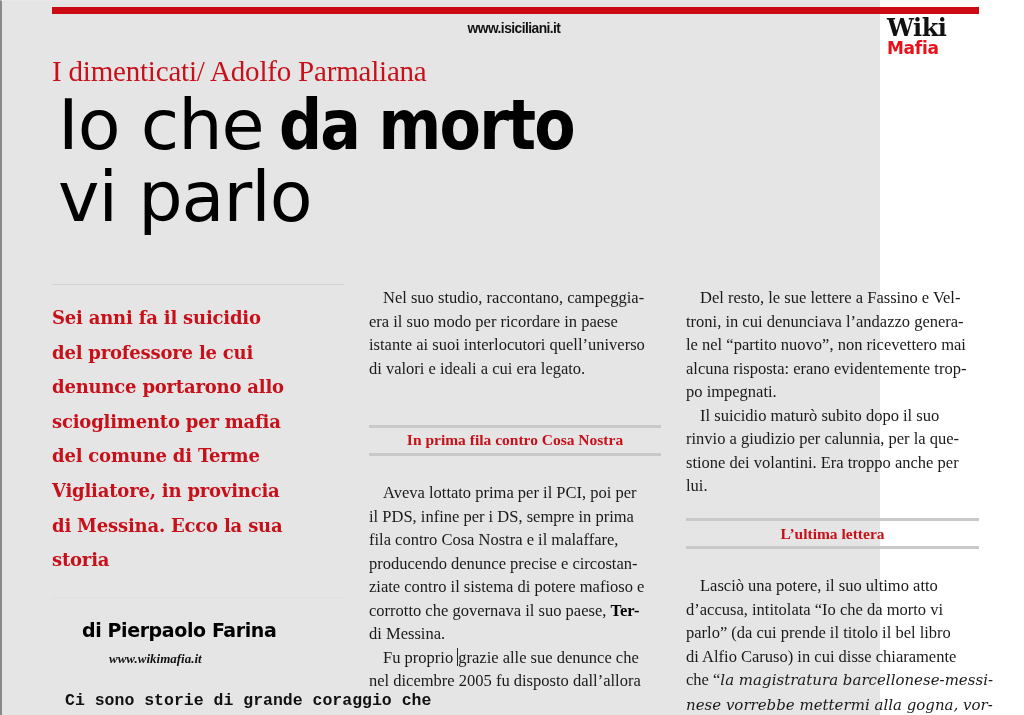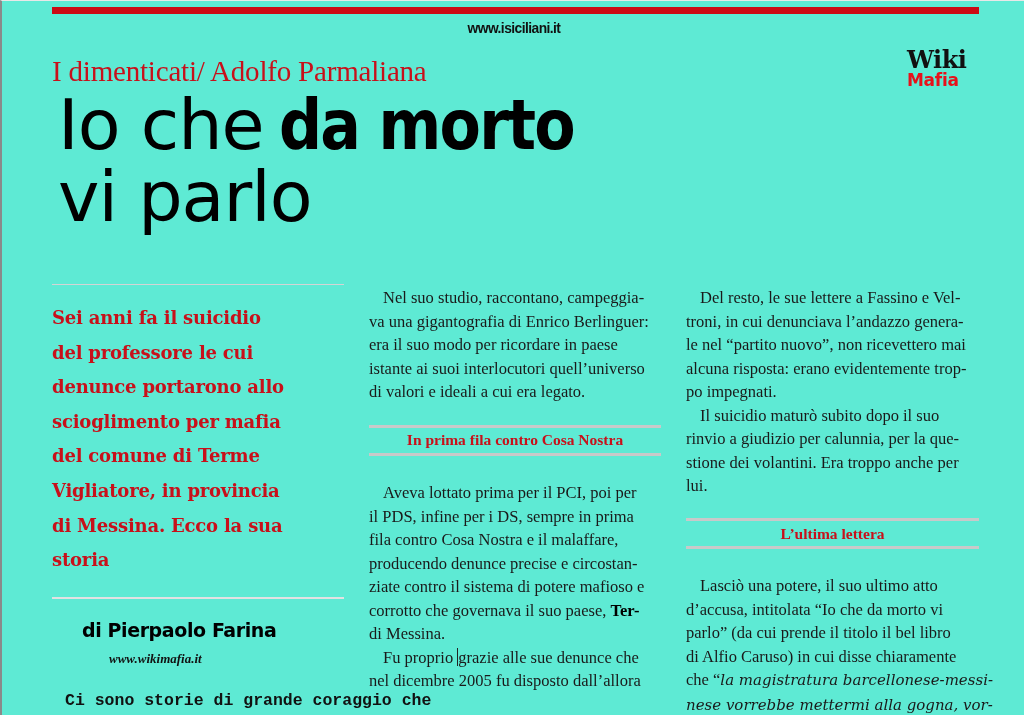--- a/index.html
+++ b/index.html
@@ -5,23 +5,23 @@
     html, body {
       margin: 0;
       padding: 0;
       width: 1024px;
       height: 715px;
       overflow: hidden;
       background: #ffffff;
     }
     .page {
       position: relative;
-      width: 1024px;
+      width: 880px;
       height: 715px;
-      background: #5eead4;
+      background: #e5e5e5;
       border-left: 2px solid #8a8a8a;
       box-sizing: border-box;
       border-top: 1px solid #e8e8e8;
     }
     .red-bar {
       position: absolute;
       left: 50px;
       top: 6px;
       width: 927px;
       height: 7px;
@@ -36,26 +36,25 @@
       font-family: "Liberation Sans", sans-serif;
       font-weight: bold;
       font-size: 15px;
       letter-spacing: -0.6px;
       color: #111;
       transform: scaleX(0.92);
     }
     .logo {
       position: absolute;
       left: 885px;
-      top: 48px;
+      top: 16px;
       width: 80px;
       line-height: 1;
       font-family: "DejaVu Serif", serif;
       font-weight: bold;
-      margin-left: 20px;
     }
     .logo .wiki {
       display: block;
       font-size: 24px;
       color: #111;
       letter-spacing: -0.5px;
       line-height: 22px;
     }
     .logo .mafia {
       display: block;
@@ -236,21 +235,20 @@
   </div>
 
   <div class="left-rule-bottom"></div>
 
   <div class="byline">di Pierpaolo Farina</div>
   <div class="byline-url">www.wikimafia.it</div>
   <div class="lead-line">Ci sono storie di grande coraggio che</div>
 
   <div class="para-block body-text" style="left:367px; top:285px; width:292px;">
     <span class="ln indent">Nel suo studio, raccontano, campeggia-</span>
-    <span class="ln">va una gigantografia di Enrico Berlinguer:</span>
     <span class="ln">era il suo modo per ricordare in paese</span>
     <span class="ln">istante ai suoi interlocutori quell’universo</span>
     <span class="ln">di valori e ideali a cui era legato.</span>
   </div>
 
   <div class="hrule" style="left:367px; top:424px; width:292px;"></div>
   <div class="section-head" style="left:367px; top:430px; width:292px;">In prima fila contro Cosa Nostra</div>
   <div class="hrule" style="left:367px; top:452px; width:292px;"></div>
 
   <div class="para-block body-text" style="left:367px; top:480px; width:292px;">

